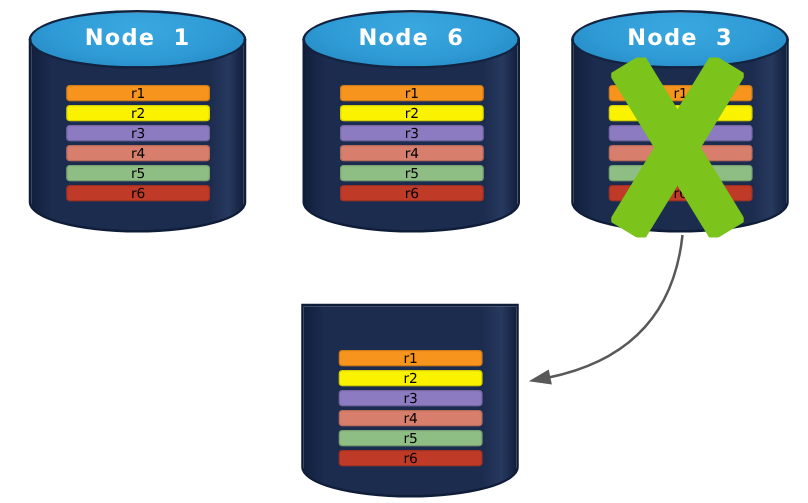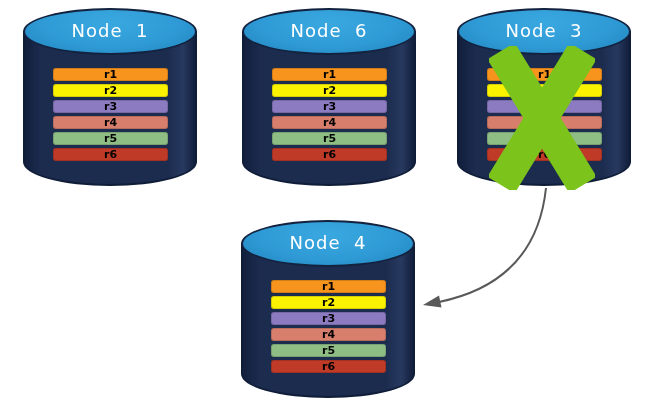--- a/index.html
+++ b/index.html
@@ -14,31 +14,31 @@
     border:2px solid #0f1d38;
     border-radius:0 0 87px 87px / 0 0 24px 24px;
   }
   .cyl-top{
     position:absolute;left:0;top:0;width:174px;height:47px;box-sizing:border-box;
     background:radial-gradient(ellipse at 50% 30%, #3aa8e0 0%, #2f9bd6 55%, #2184bf 100%);
     border:2px solid #13233f;border-radius:50%;
     display:flex;align-items:center;justify-content:center;
   }
   .node-title{
-    color:#ffffff;font-weight:normal;font-size:18px;letter-spacing:1px;white-space:pre;
+    color:#ffffff;font-weight:bold;font-size:18px;letter-spacing:1px;white-space:pre;
     margin-top:-2px;
   }
   .bars{
     position:absolute;left:30px;top:60px;width:115px;
     display:flex;flex-direction:column;gap:3px;
   }
   .bar{
     height:13px;border-radius:3px;
     display:flex;align-items:center;justify-content:center;
-    font-size:11px;font-weight:bold;color:#000;line-height:13px;
+    font-size:11px;font-weight:normal;color:#000;line-height:13px;
     box-shadow:inset 0 0 0 1px rgba(0,0,0,0.15);
   }
   .x-overlay{position:absolute;left:489px;top:46px;width:106px;height:144px;}
   .arrow-overlay{position:absolute;left:0;top:0;width:646px;height:402px;pointer-events:none;}
 </style>
 </head>
 <body>
 
 <div class="canvas">
 
@@ -82,23 +82,20 @@
       <div class="bar" style="background-color: rgb(251, 242, 0);">r2</div>
       <div class="bar" style="background-color: rgb(140, 123, 193);">r3</div>
       <div class="bar" style="background-color: rgb(216, 126, 108);">r4</div>
       <div class="bar" style="background-color: rgb(143, 190, 133);">r5</div>
       <div class="bar" style="background-color: rgb(192, 58, 40);">r6</div>
     </div>
   </div>
 
   <div class="node" style="left:241px;top:220px;">
     <div class="cyl-body"></div>
-    <div class="cyl-top">
-      <span class="node-title">Node  4</span>
-    </div>
     <div class="bars">
       <div class="bar" style="background-color: rgb(247, 148, 29);">r1</div>
       <div class="bar" style="background-color: rgb(251, 242, 0);">r2</div>
       <div class="bar" style="background-color: rgb(140, 123, 193);">r3</div>
       <div class="bar" style="background-color: rgb(216, 126, 108);">r4</div>
       <div class="bar" style="background-color: rgb(143, 190, 133);">r5</div>
       <div class="bar" style="background-color: rgb(192, 58, 40);">r6</div>
     </div>
   </div>
 

